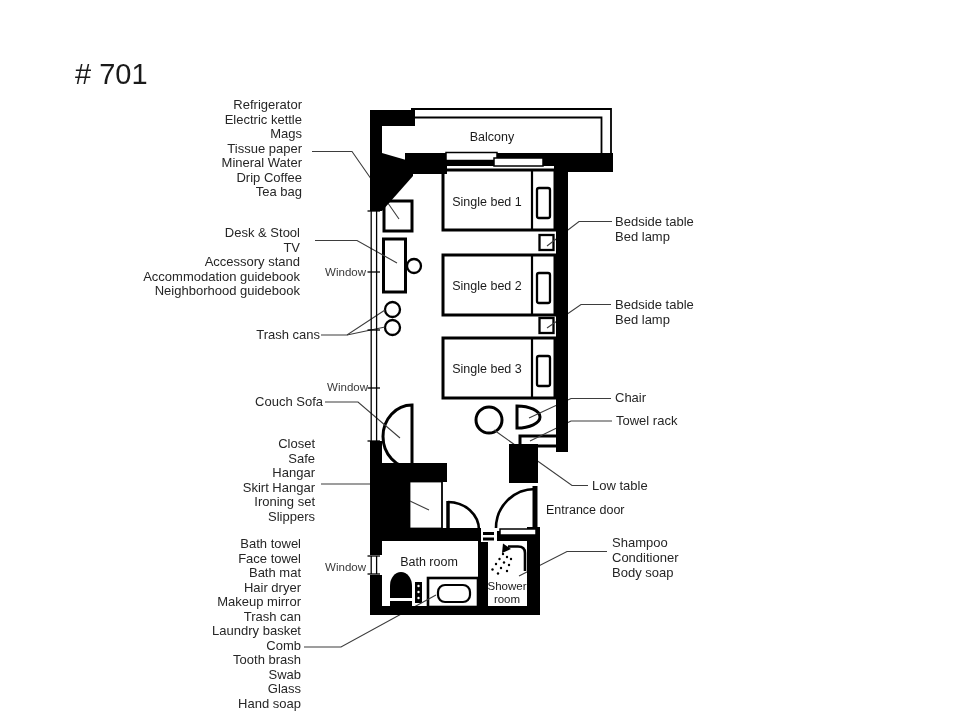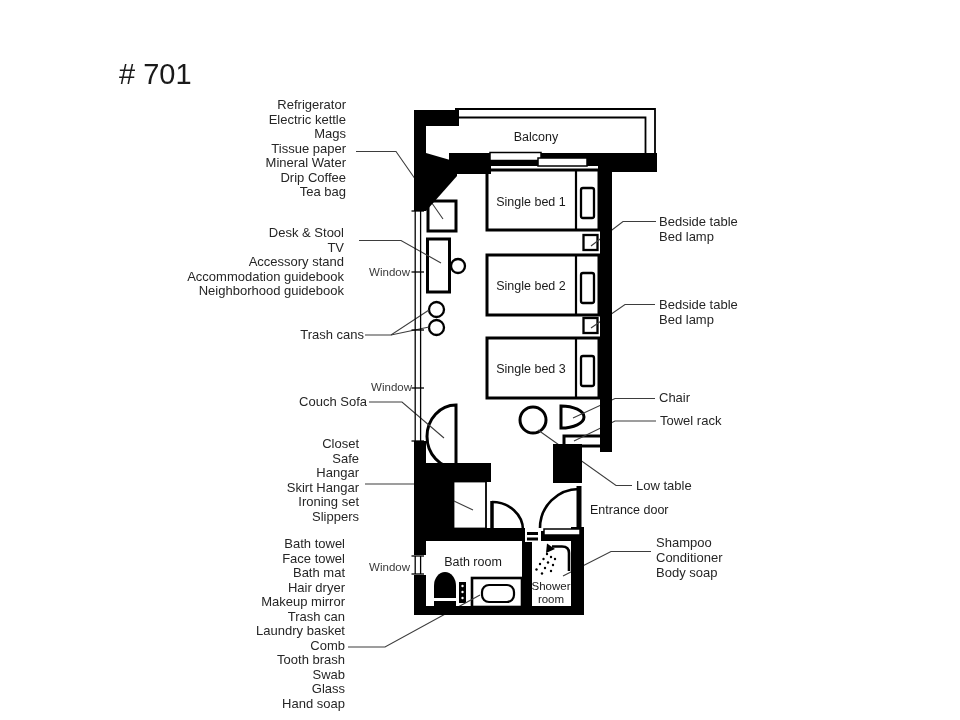--- a/index.html
+++ b/index.html
@@ -1,16 +1,16 @@
 <!DOCTYPE html>
 <html><head>
 <meta charset="utf-8">
 <style>
   html,body{margin:0;padding:0;background:#ffffff;}
-  .page{position:relative;width:816px;height:720px;background:#ffffff;overflow:hidden;padding-left:44px;}
+  .page{position:relative;width:816px;height:720px;background:#ffffff;overflow:hidden;}
   svg{font-family:"Liberation Sans", sans-serif;}
   .title-text{font-size:29px;fill:#1a1a1a;}
   .lbl{font-size:13px;fill:#262626;}
   .lbl-sm{font-size:11.5px;fill:#3a3a3a;}
   .plan-lbl{font-size:12.5px;fill:#1a1a1a;}
   .plan-lbl-sm{font-size:11.5px;fill:#1a1a1a;}
   .r{text-anchor:end;}
   .c{text-anchor:middle;}
   .wall{fill:#000000;stroke:none;}
   .furn{fill:#ffffff;stroke:#000000;stroke-width:3;}

